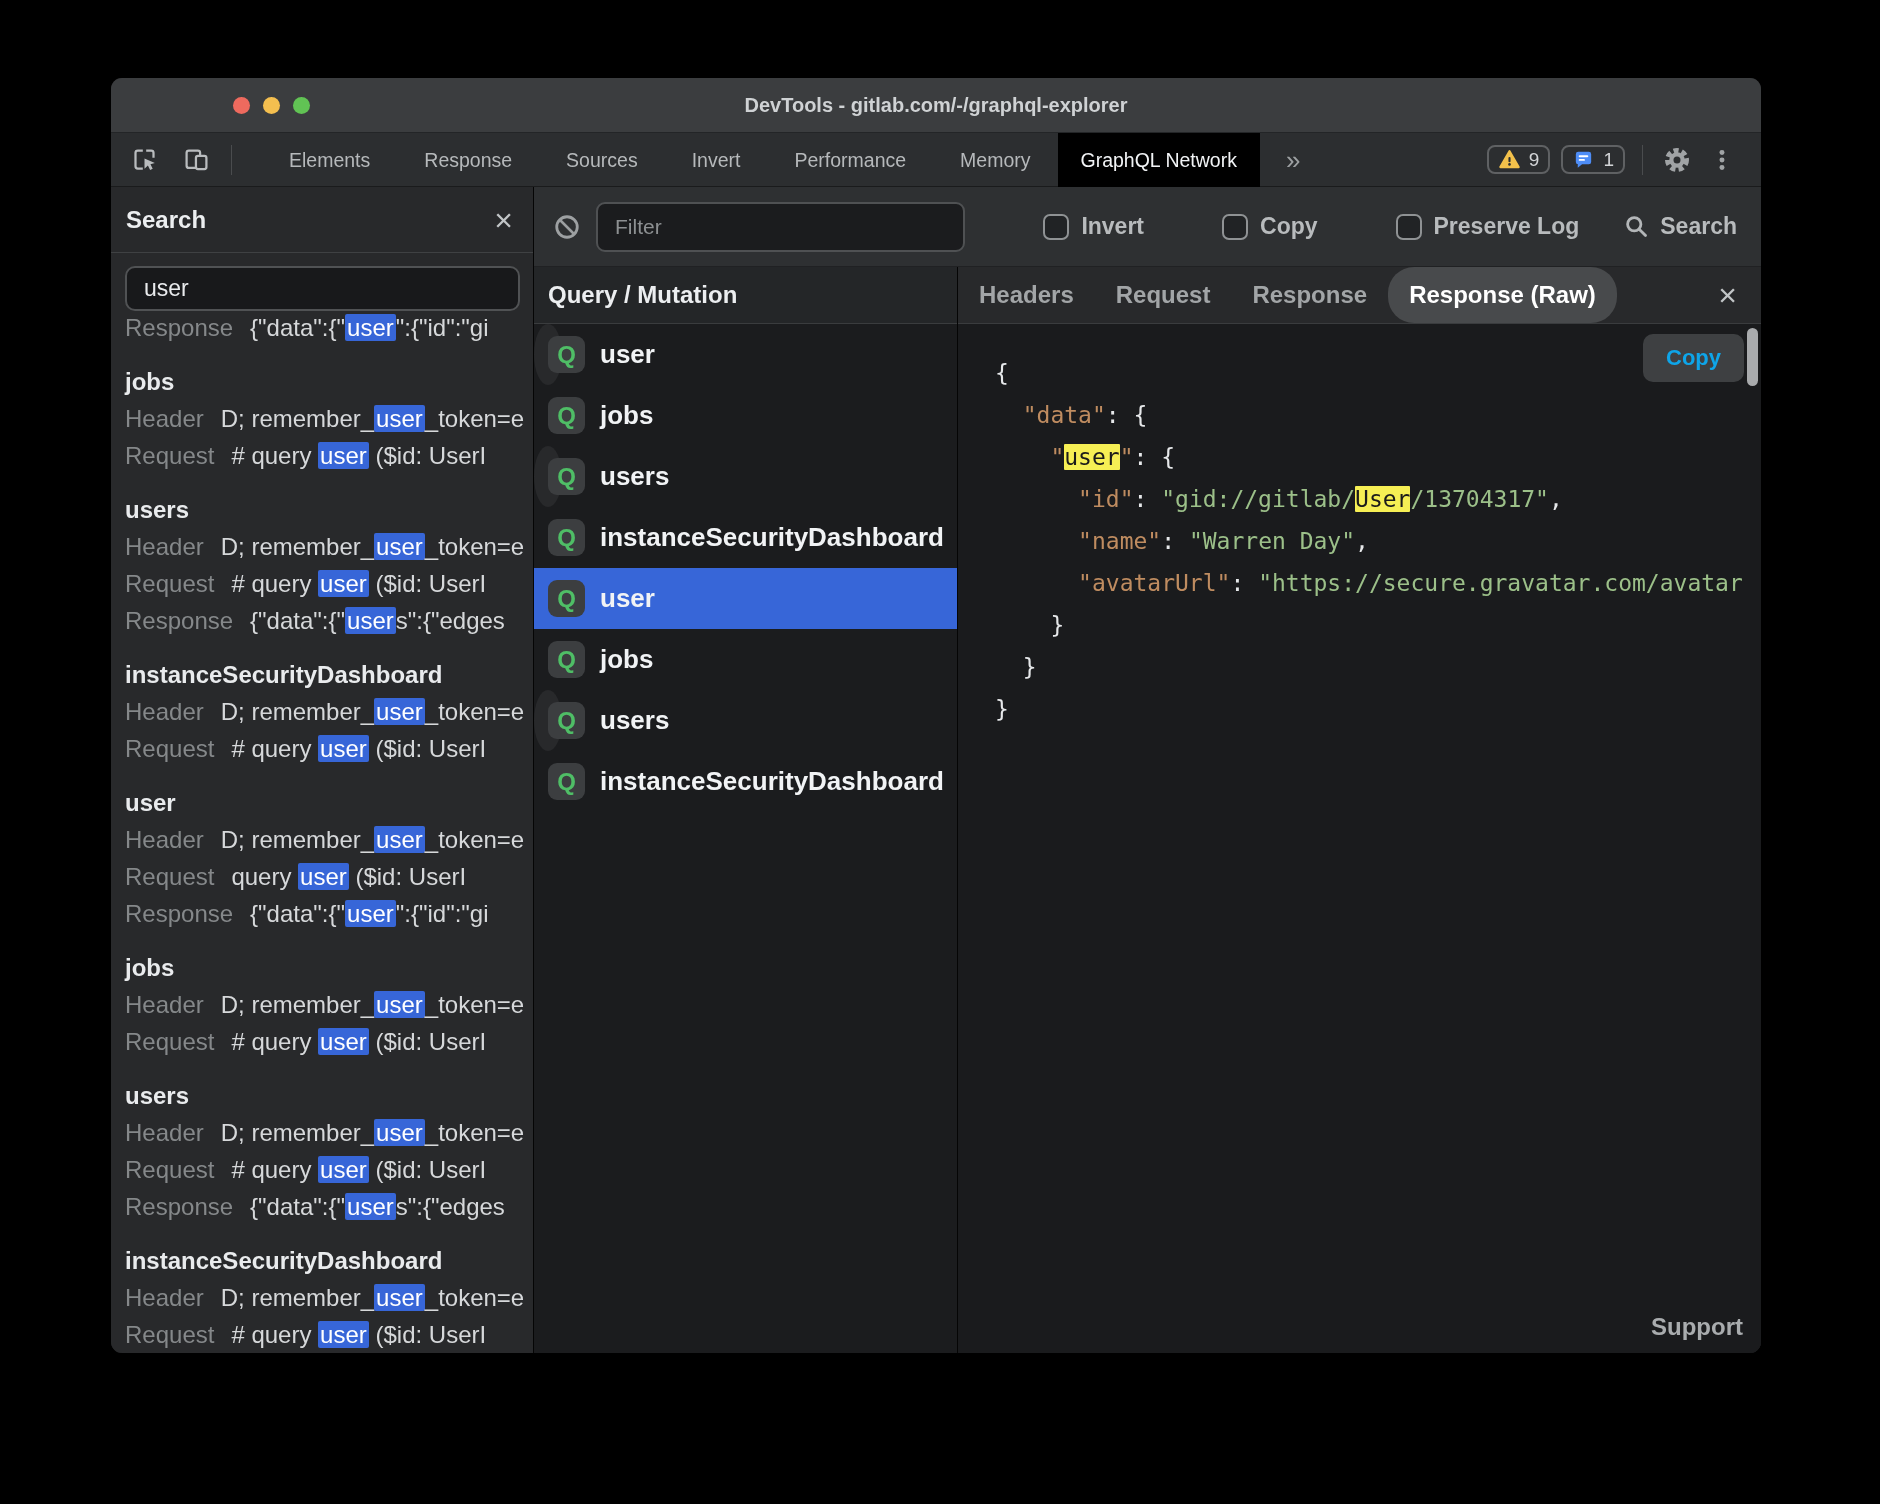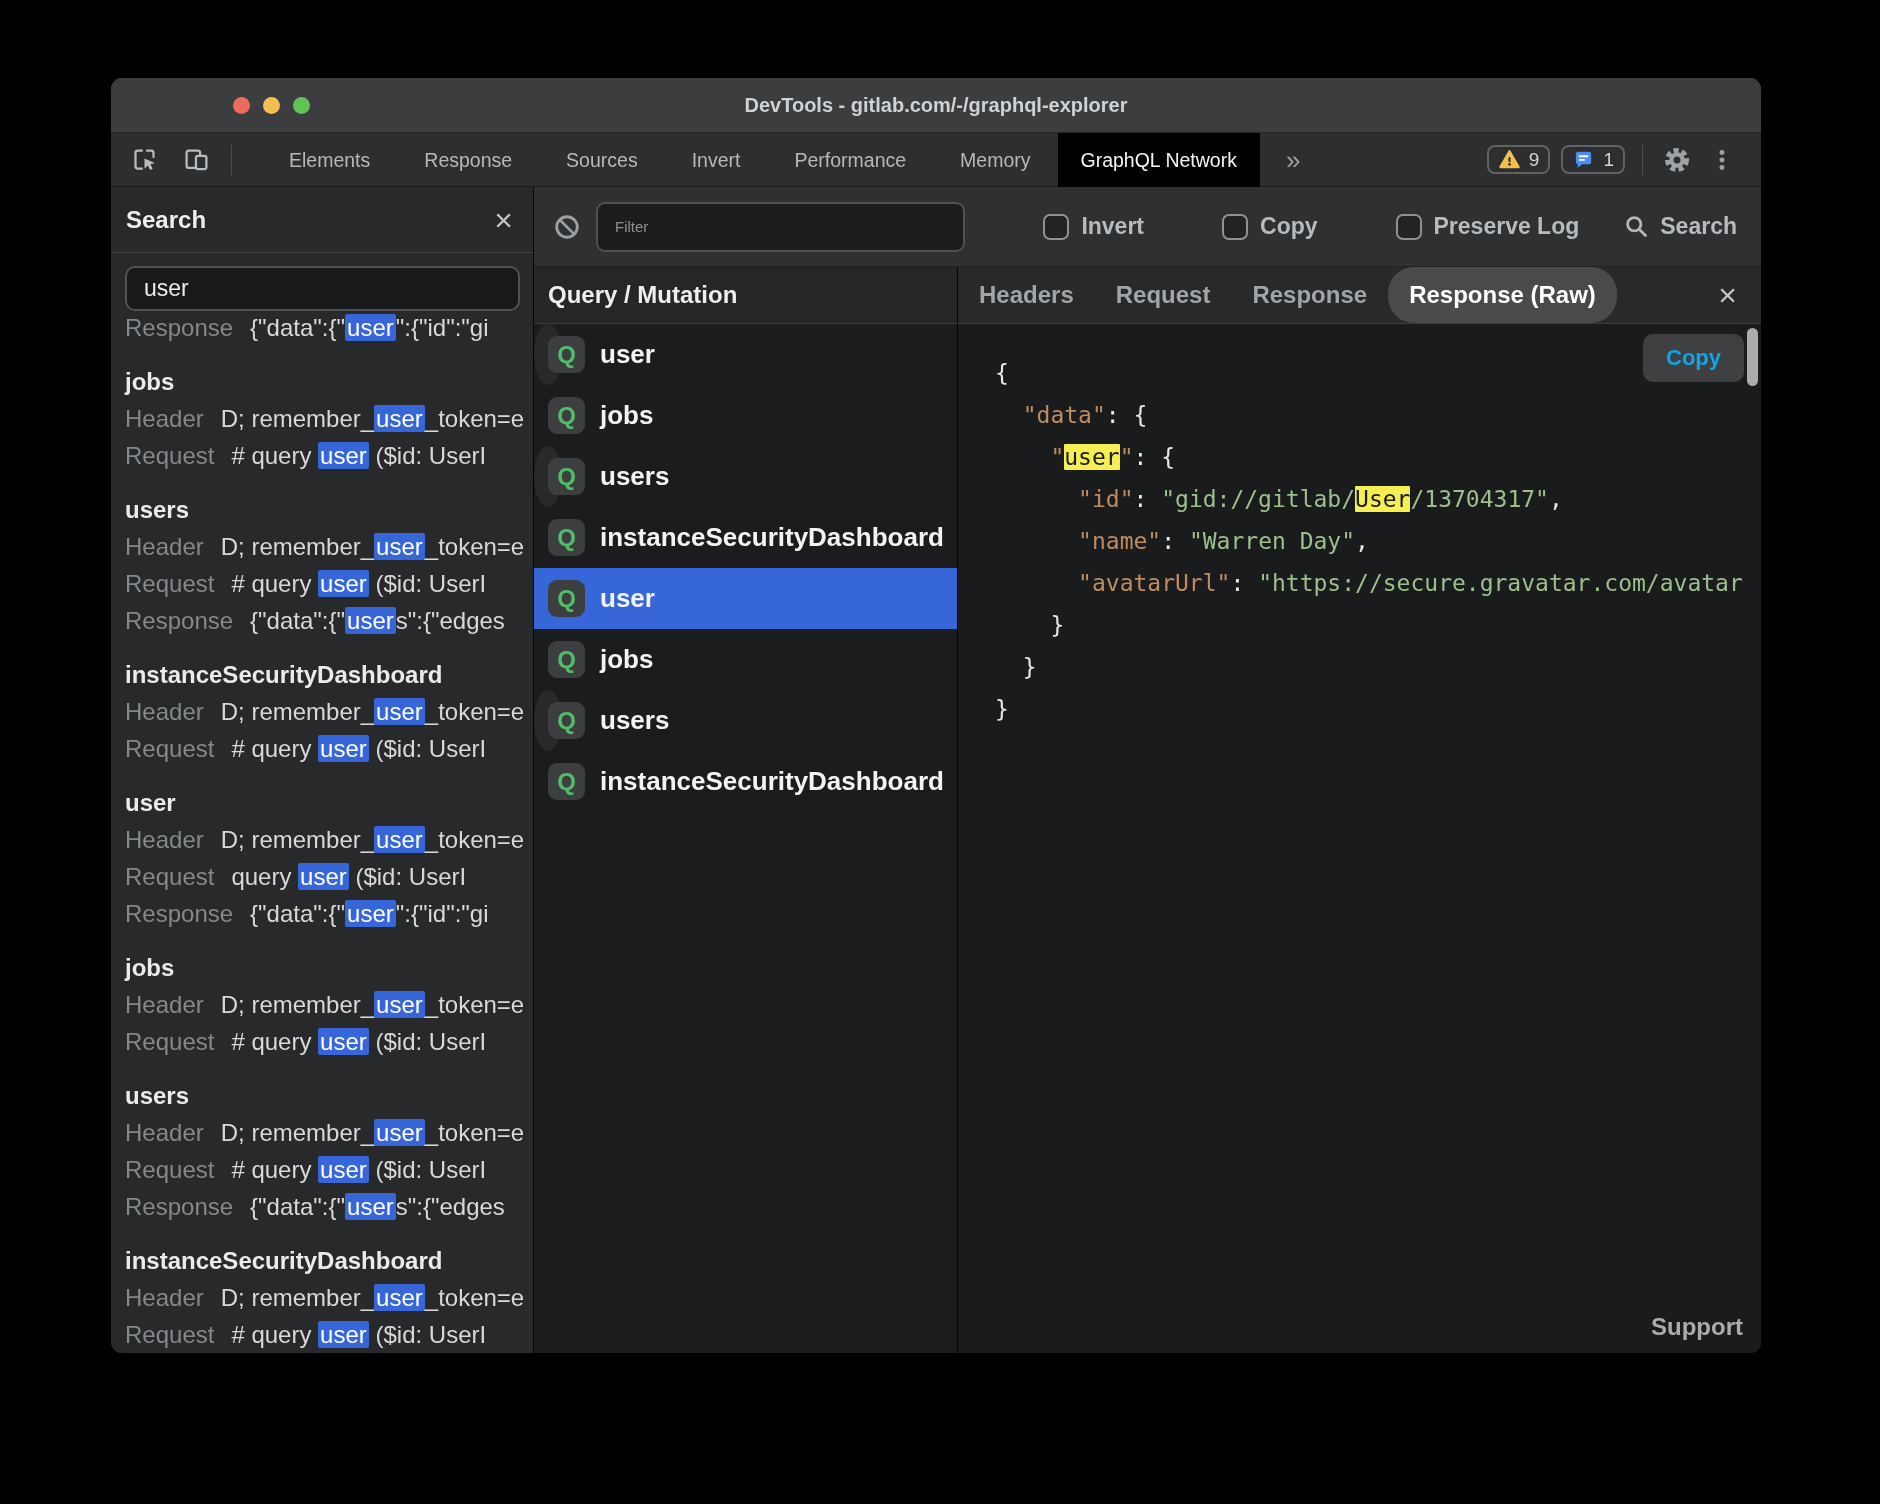--- a/index.html
+++ b/index.html
@@ -40,21 +40,21 @@
   .r-line{margin-top:7px;line-height:30px;font-size:24px;color:#d6d8da;white-space:nowrap;display:flex;}
   .r-line.clipped{margin-top:-12px;}
   .r-label{color:#85888a;margin-right:17px;flex:none;}
   .seg{}
   .seg.hl{background:#3766d8;color:#fff;padding:0 2px;border-radius:2px;}
 
   .right-wrap{flex:1;display:flex;flex-direction:column;min-width:0;}
   
   .filter-bar{height:80px;flex:none;background:#2e3032;border-bottom:1px solid #202123;display:flex;align-items:center;padding:0 24px 0 19px;}
   .block-icon{flex:none;margin-right:15px;display:flex;}
-  .filter-input{width:400px;height:50px;border-radius:9px;border:2px solid #4f5153;background:#1b1c1e;color:#737373;font-size:15px;padding:0 17px;outline:none;font-family:"Liberation Sans",sans-serif;}
+  .filter-input{width:400px;height:50px;border-radius:9px;border:2px solid #4f5153;background:#1b1c1e;color:#737373;font-size:21px;padding:0 17px;outline:none;font-family:"Liberation Sans",sans-serif;}
   .filter-input::placeholder{color:#8d9092;}
   .cb-wrap{display:flex;align-items:center;}
   .cb-group{display:flex;align-items:center;margin-left:34px;cursor:default;padding-left:44px;}
   .cb-box{width:26px;height:26px;border:2.5px solid #8f9294;border-radius:7px;background:#212325;flex:none;}
   .cb-label{margin-left:12px;font-size:23px;font-weight:bold;color:#b8bbbd;white-space:nowrap;}
   .search-inline{display:flex;align-items:center;margin-left:44px;}
   .search-inline .cb-label{margin-left:10px;}
 
   .panes{flex:1;display:flex;min-height:0;}
   

